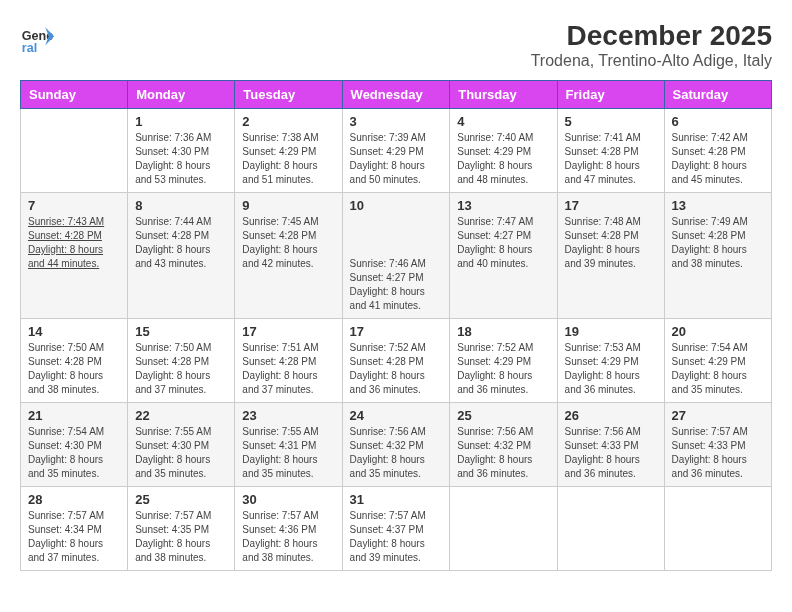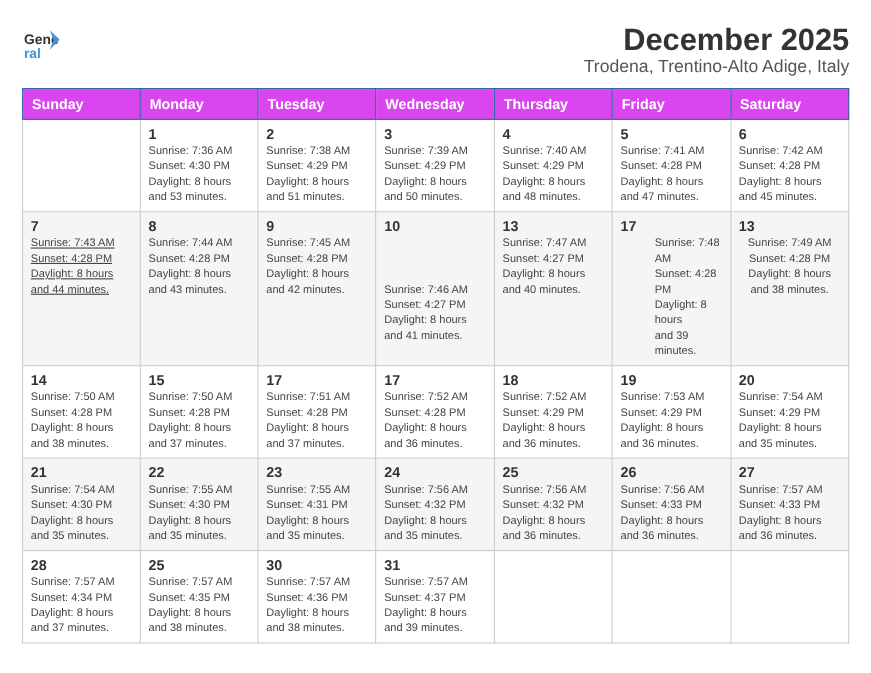--- a/index.html
+++ b/index.html
@@ -195,28 +195,28 @@
         </td>
         <td>
           <span class="day-number">13</span>
           <div class="day-info" style="white-space: pre-line;">Sunrise: 7:47 AM
 Sunset: 4:27 PM
 Daylight: 8 hours
 and 40 minutes.</div>
         </td>
         <td>
           <span class="day-number">17</span>
-          <div class="day-info" style="white-space: pre-line; margin-left: 31px;">Sunrise: 7:48 AM
+          <div class="day-info" style="white-space: pre-line;">Sunrise: 7:48 AM
 Sunset: 4:28 PM
 Daylight: 8 hours
 and 39 minutes.</div>
         </td>
         <td>
           <span class="day-number">13</span>
-          <div class="day-info" style="white-space: pre-line; text-align: center;">Sunrise: 7:49 AM
+          <div class="day-info" style="white-space: pre-line;">Sunrise: 7:49 AM
 Sunset: 4:28 PM
 Daylight: 8 hours
 and 38 minutes.</div>
         </td>
       </tr>
       <tr>
         <td>
           <span class="day-number">14</span>
           <div class="day-info" style="white-space: pre-line;">Sunrise: 7:50 AM
 Sunset: 4:28 PM

